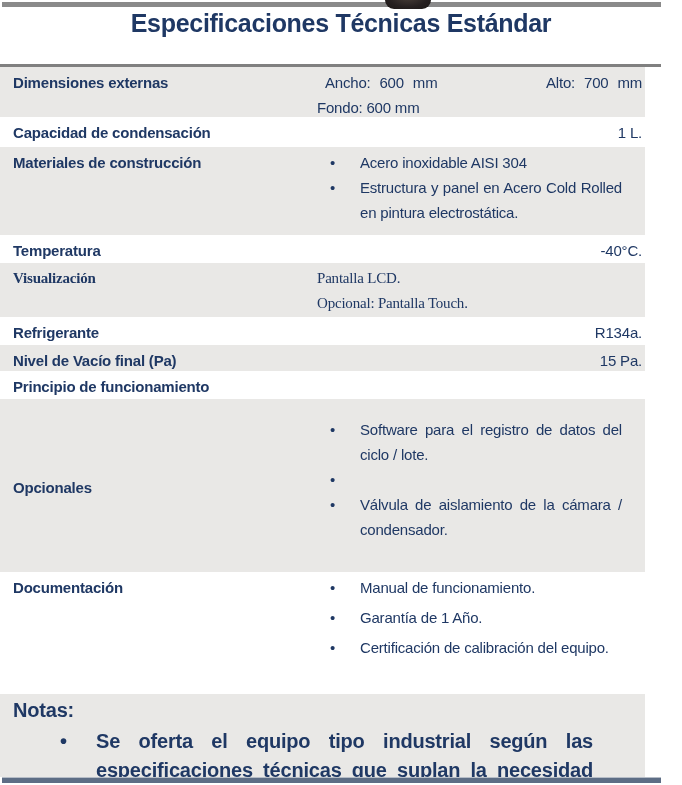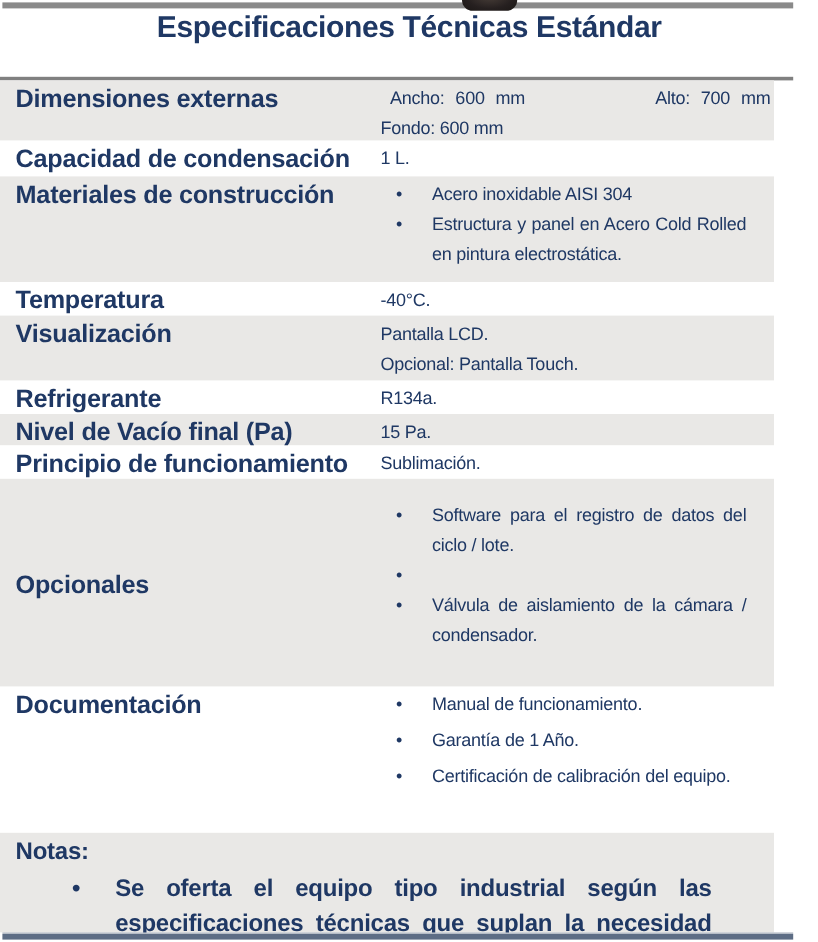--- a/index.html
+++ b/index.html
@@ -39,27 +39,27 @@
     letter-spacing: -0.3px;
     padding-left: 29px;
   }
   .table-top-border { width: 661px; height: 3px; background: var(--table-border-gray); }
   .spec-table { width: 682px; }
   .row { display: flex; width: 645px; font-size: 15px; line-height: 25px; }
   .row.gray { background: var(--row-gray); }
   .label-cell {
     width: 317px; flex: 0 0 317px;
     padding: 3px 10px 0 13px;
-    font-weight: bold; font-size: 21px;
+    font-weight: bold; font-size: 15px;
   }
   .value-cell { flex: 1 1 auto; padding: 3px 3px 16px 0; }
-  .value-plain { display: block; }
+  .value-plain { display: block; text-align: right; }
   
   .h50 { height: 50px; } .h30 { height: 30px; } .h88 { height: 88px; }
-  .h28 { height: 28px; } .h54 { height: 54px; } .h26 { height: 26px; }
+  .h28 { height: 28px; } .h54 { height: 54px; font-family: Liberation Serif, serif; } .h26 { height: 26px; }
   .h173 { height: 173px; align-items: center; } .h119 { height: 119px; }
   .dim-line1 { display: flex; justify-content: space-between; word-spacing: 5px; }
   .dim-line1 .left { margin-left: 8px; }
   .bullet-item { display: flex; }
   .bullet-item .dot {
     flex: 0 0 43px; width: 43px;
     padding-left: 13px; font-size: 15px;
   }
   .bullet-item .btxt {
     flex: 1 1 auto;
@@ -153,23 +153,20 @@
 
   <div class="row gray h26">
     <div class="label-cell">Nivel de Vacío final (Pa)</div>
     <div class="value-cell">
       <span class="value-plain">15 Pa.</span>
     </div>
   </div>
 
   <div class="row h28">
     <div class="label-cell">Principio de funcionamiento</div>
-    <div class="value-cell">
-      <span class="value-plain">Sublimación.</span>
-    </div>
   </div>
 
   <div class="row gray h173">
     <div class="label-cell">Opcionales</div>
     <div class="value-cell">
       <div class="bullet-item">
         <span class="dot">•</span>
         <span class="btxt">Software para el registro de datos del ciclo / lote.</span>
       </div>
       <div class="bullet-item">

